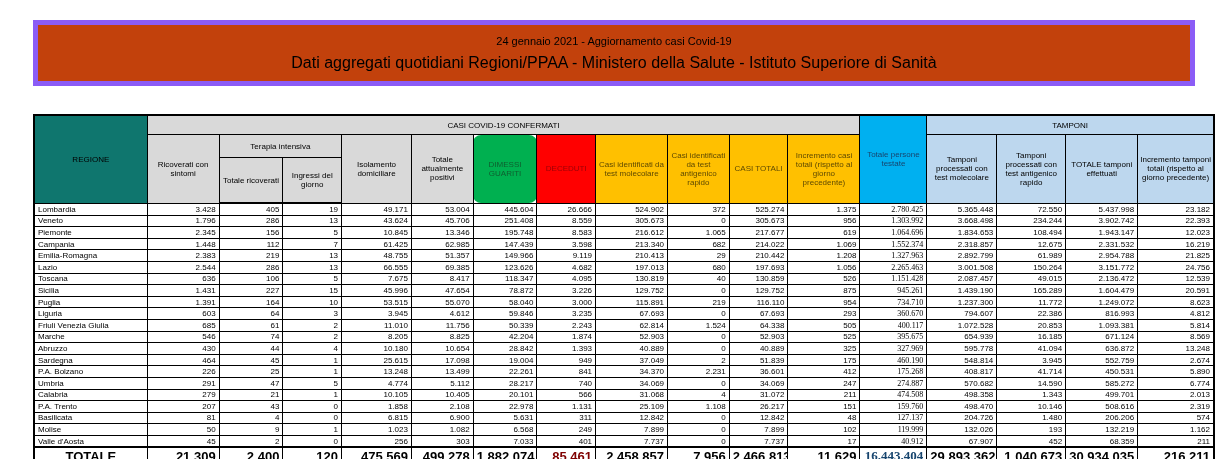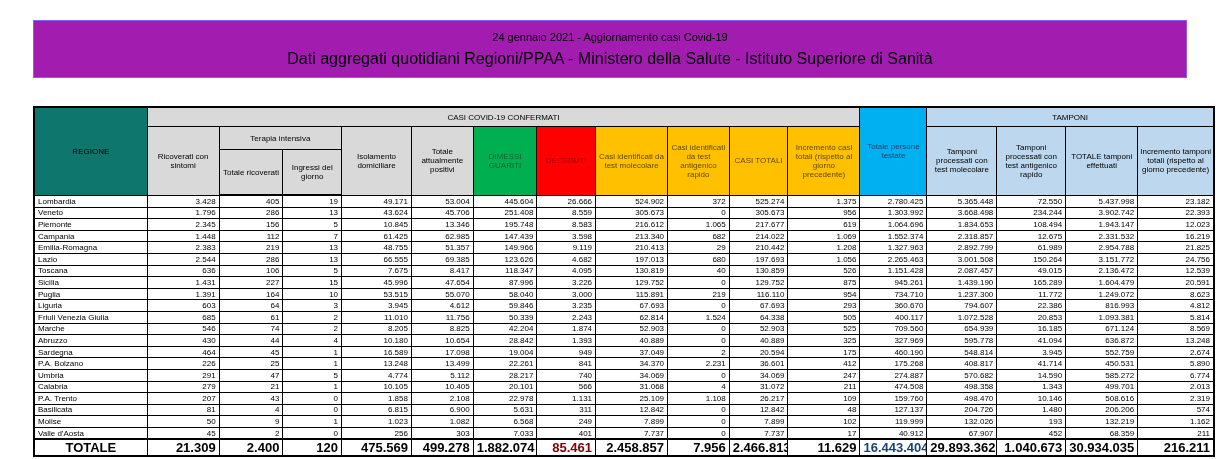--- a/index.html
+++ b/index.html
@@ -5,24 +5,24 @@
   html,body{margin:0;padding:0;background:#ffffff;}
   body{
     width:1223px;height:459px;overflow:hidden;
     font-family:"Liberation Sans","DejaVu Sans",sans-serif;
     color:#000;
     -webkit-font-smoothing:antialiased;
   }
   .title-box{
     margin:20px 0 0 33px;
     width:1152px;
-    border:1px solid #8b5cf6;
+    border:5px solid #8b5cf6;
     text-align:center;
     padding:7px 0 9px 0;
-    background:#a21caf;
+    background:#c2410c;
   }
   .title-box .line1{font-size:11px;line-height:18px;}
   .title-box .line2{font-size:16px;line-height:18px;margin-top:4px;}
 
   table.covid{
     margin:28px 0 0 33px;
     border-collapse:collapse;
     table-layout:fixed;
     width:1182px;
     border:2px solid #000;
@@ -36,39 +36,39 @@
   table.covid th{
     font-size:8px;
     font-weight:normal;
     text-align:center;
     vertical-align:middle;
     padding:1px 2px;
   }
   th.hdr-top{font-size:10px;font-weight:bold;height:16px;}
   th.hdr-darkgray{background:#0f766e;font-weight:bold;font-size:9px;}
   th.hdr-gray{background:#D9D9D9;}
-  th.hdr-green{background:#00B050;color:#0E5E2F;}
+  th.hdr-green{background:#00B050;color:#0E5E2F;border-radius:8px;}
   th.hdr-red{background:#FF0000;color:#9C0006;}
   th.hdr-yellow{background:#FFC000;color:#5F4A00;}
   th.hdr-cyan{background:#00B0F0;color:#17456E;border-left:2px solid #000;border-right:2px solid #000;}
   th.hdr-blue{background:#BDD7EE;}
   tr.hdr-row2 th{height:20px;}
   tr.hdr-row3 th{height:42px;}
   thead tr:last-child th{border-bottom:2px solid #000;}
 
   
   table.covid td{
     font-size:8px;
     height:10.6px;
     padding:0 3px;
     background:#fff;
   }
   td.region{text-align:left;}
   td.num{text-align:right;}
-  td.col-testate{border-left:2px solid #000;border-right:2px solid #000;}
+  td.col-testate{border-left:2px solid #000;border-right:2px solid #000;font-family:Liberation Serif, serif;}
   td.region-border{border-right:2px solid #000;}
 
   
   tr.total-row td{
     font-weight:bold;
     height:14px;
     border-top:2px solid #000;
     font-size:13px;
   }
   tr.total-row td.label{text-align:center;}
@@ -269,21 +269,21 @@
         <td class="num">2.136.472</td>
         <td class="num">12.539</td>
       </tr>
       <tr>
         <td class="region region-border">Sicilia</td>
         <td class="num">1.431</td>
         <td class="num">227</td>
         <td class="num">15</td>
         <td class="num">45.996</td>
         <td class="num">47.654</td>
-        <td class="num">87.996</td>
+        <td class="num">78.872</td>
         <td class="num">3.226</td>
         <td class="num">129.752</td>
         <td class="num">0</td>
         <td class="num">129.752</td>
         <td class="num">875</td>
         <td class="num col-testate">945.261</td>
         <td class="num">1.439.190</td>
         <td class="num">165.289</td>
         <td class="num">1.604.479</td>
         <td class="num">20.591</td>
@@ -351,21 +351,21 @@
         <td class="num">74</td>
         <td class="num">2</td>
         <td class="num">8.205</td>
         <td class="num">8.825</td>
         <td class="num">42.204</td>
         <td class="num">1.874</td>
         <td class="num">52.903</td>
         <td class="num">0</td>
         <td class="num">52.903</td>
         <td class="num">525</td>
-        <td class="num col-testate">709.560</td>
+        <td class="num col-testate">395.675</td>
         <td class="num">654.939</td>
         <td class="num">16.185</td>
         <td class="num">671.124</td>
         <td class="num">8.569</td>
       </tr>
       <tr>
         <td class="region region-border">Abruzzo</td>
         <td class="num">430</td>
         <td class="num">44</td>
         <td class="num">4</td>
@@ -381,27 +381,27 @@
         <td class="num">595.778</td>
         <td class="num">41.094</td>
         <td class="num">636.872</td>
         <td class="num">13.248</td>
       </tr>
       <tr>
         <td class="region region-border">Sardegna</td>
         <td class="num">464</td>
         <td class="num">45</td>
         <td class="num">1</td>
-        <td class="num">16.589</td>
+        <td class="num">25.615</td>
         <td class="num">17.098</td>
         <td class="num">19.004</td>
         <td class="num">949</td>
         <td class="num">37.049</td>
         <td class="num">2</td>
-        <td class="num">20.594</td>
+        <td class="num">51.839</td>
         <td class="num">175</td>
         <td class="num col-testate">460.190</td>
         <td class="num">548.814</td>
         <td class="num">3.945</td>
         <td class="num">552.759</td>
         <td class="num">2.674</td>
       </tr>
       <tr>
         <td class="region region-border">P.A. Bolzano</td>
         <td class="num">226</td>
@@ -464,21 +464,21 @@
         <td class="num">207</td>
         <td class="num">43</td>
         <td class="num">0</td>
         <td class="num">1.858</td>
         <td class="num">2.108</td>
         <td class="num">22.978</td>
         <td class="num">1.131</td>
         <td class="num">25.109</td>
         <td class="num">1.108</td>
         <td class="num">26.217</td>
-        <td class="num">109</td>
+        <td class="num">151</td>
         <td class="num col-testate">159.760</td>
         <td class="num">498.470</td>
         <td class="num">10.146</td>
         <td class="num">508.616</td>
         <td class="num">2.319</td>
       </tr>
       <tr>
         <td class="region region-border">Basilicata</td>
         <td class="num">81</td>
         <td class="num">4</td>

